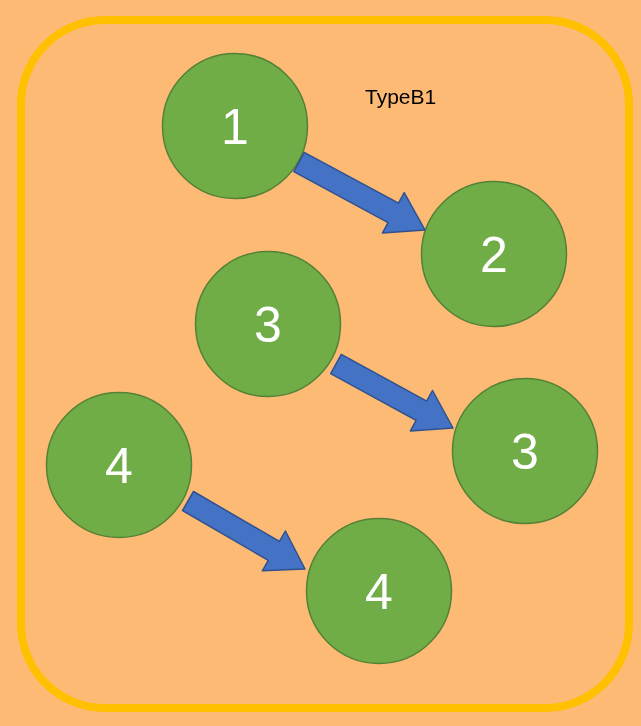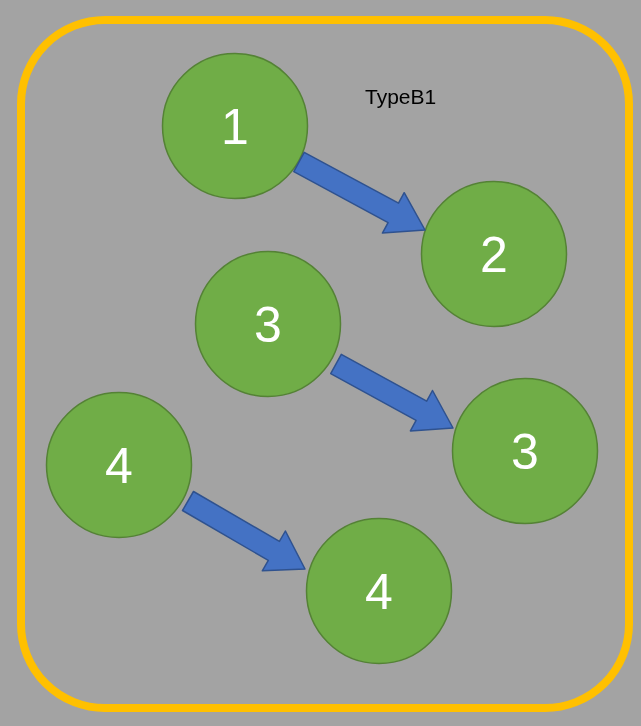--- a/index.html
+++ b/index.html
@@ -5,21 +5,21 @@
   html, body {
     margin: 0;
     padding: 0;
     background: #ffffff;
     font-family: "Liberation Sans", sans-serif;
   }
   .canvas {
     position: relative;
     width: 641px;
     height: 726px;
-    background: #a3a3a3;
+    background: #fdba74;
     overflow: hidden;
   }
   .frame {
     position: absolute;
     left: 17px;
     top: 16px;
     width: 616px;
     height: 696px;
     box-sizing: border-box;
     border-style: solid;

